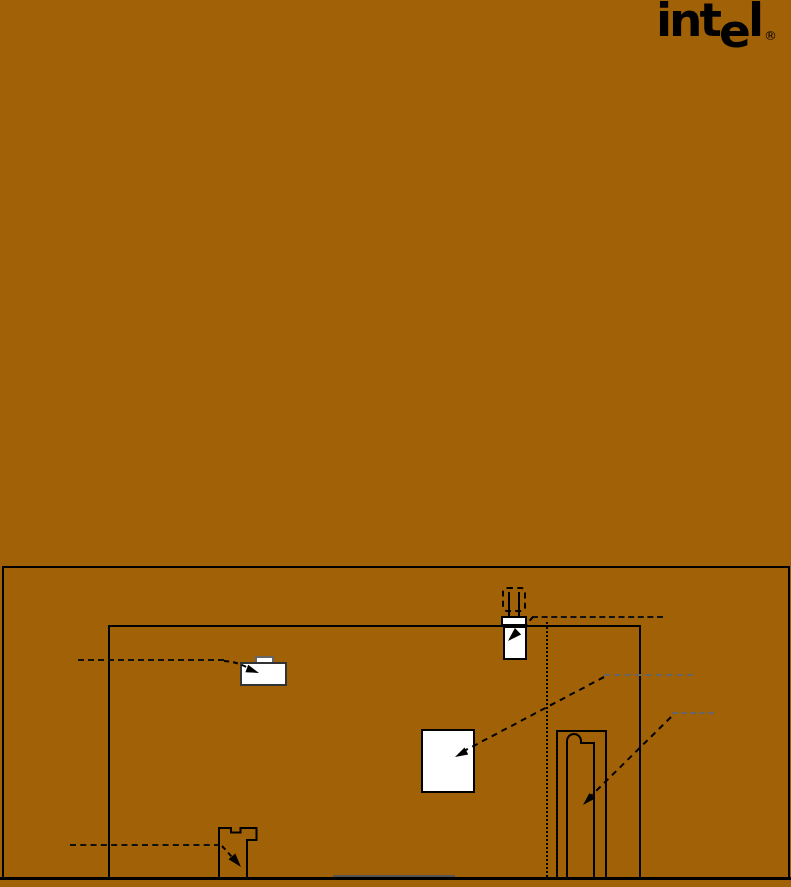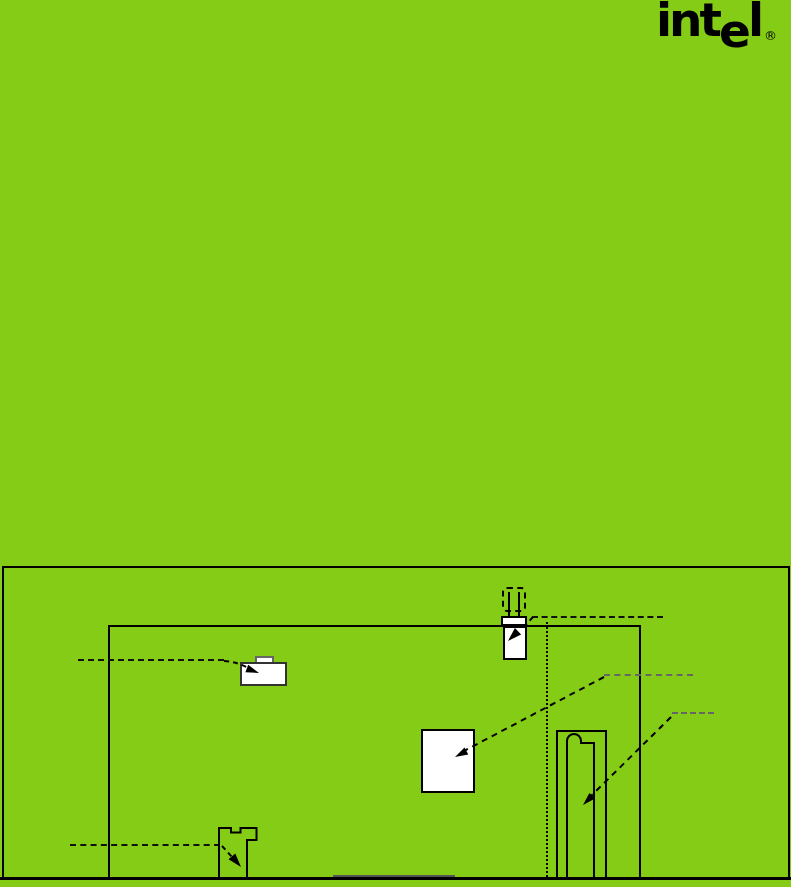--- a/index.html
+++ b/index.html
@@ -1,16 +1,16 @@
 <!DOCTYPE html>
 <html><head>
 <meta charset="utf-8">
 <style>
   html,body{margin:0;padding:0;background:#fff;}
-  .stage{position:relative;width:791px;height:887px;background:#84cc16;overflow:hidden;
+  .stage{position:relative;width:791px;height:887px;background:#a16207;overflow:hidden;
          font-family:"DejaVu Sans", sans-serif;}
   .abs{position:absolute;}
 
   
   .intel-logo{position:absolute;top:-8px;right:14px;color:#000;font-weight:bold;
               font-size:47px;letter-spacing:-3px;line-height:56px;white-space:nowrap;}
   .intel-logo .lg-e{display:inline-block;transform:translateY(11px);}
   .intel-logo .lg-reg{display:inline-block;font-size:13px;font-weight:normal;
                       letter-spacing:0;transform:translateY(4px);margin-left:3px;}
 

